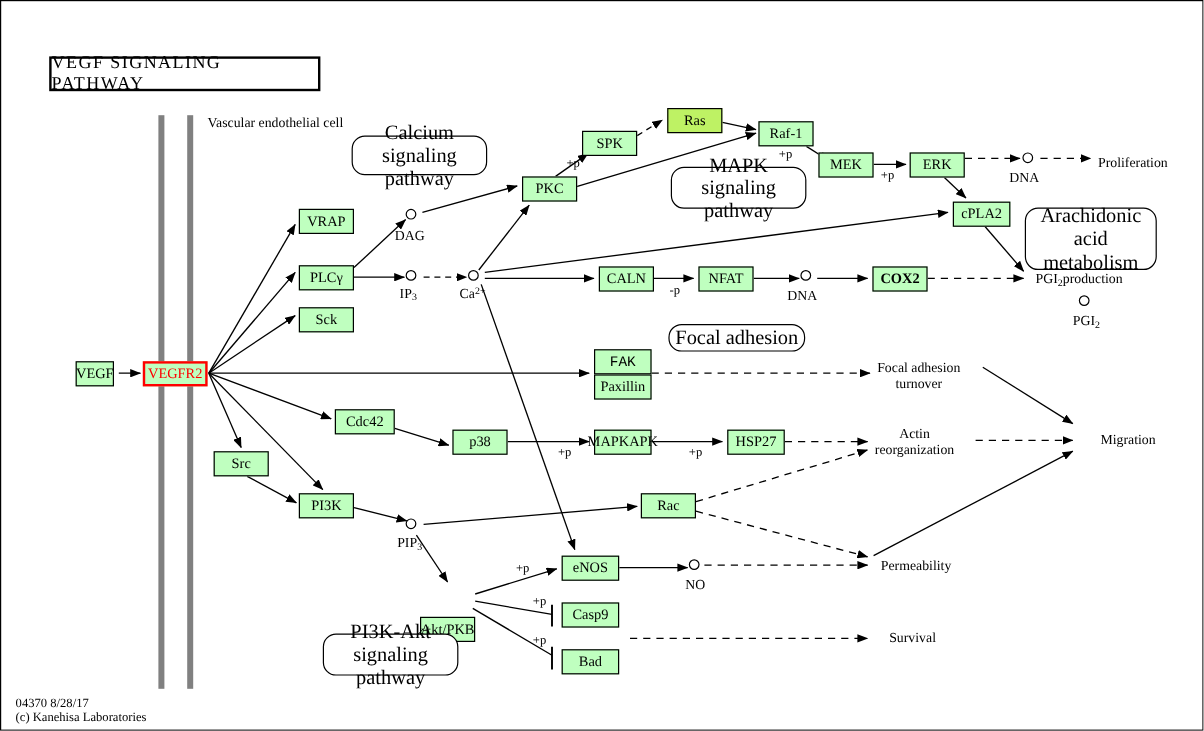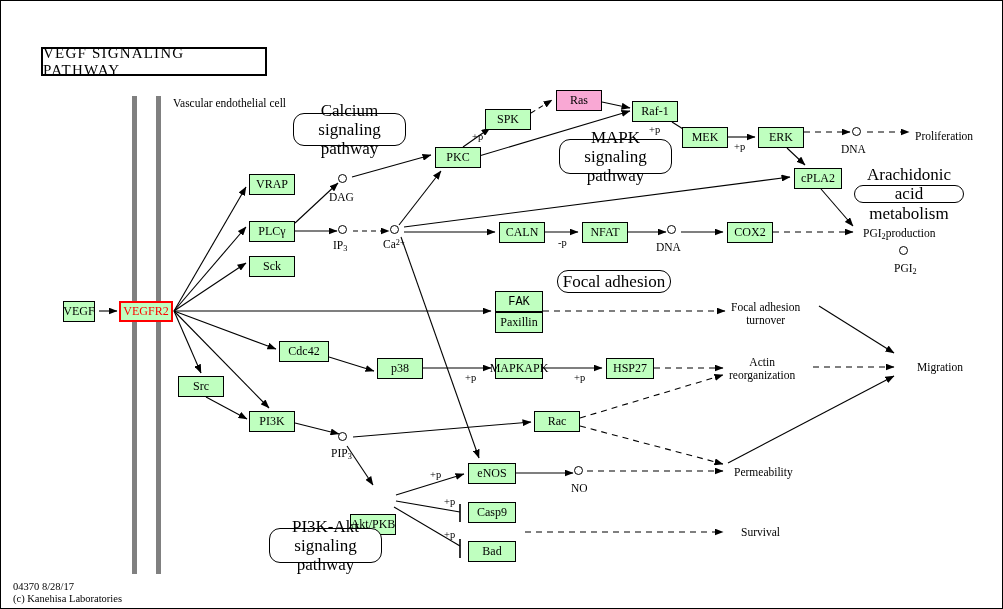--- a/index.html
+++ b/index.html
@@ -261,42 +261,42 @@
       </div>
       <div class="gene" style="left: 248px; top: 410px; width: 46px; background: rgb(191, 255, 191);">
         <span>PI3K</span>
       </div>
       <div class="gene" style="left: 434px; top: 146px; width: 46px; background: rgb(191, 255, 191);">
         <span>PKC</span>
       </div>
       <div class="gene" style="left: 484px; top: 108px; width: 46px; background: rgb(191, 255, 191);">
         <span>SPK</span>
       </div>
-      <div class="gene" style="left: 555px; top: 89px; width: 46px; background: #f9a8d4;">
+      <div class="gene" style="left: 555px; top: 89px; width: 46px; background: #bef264;">
         <span>Ras</span>
       </div>
       <div class="gene" style="left: 631px; top: 100px; width: 46px; background: rgb(191, 255, 191);">
         <span>Raf-1</span>
       </div>
       <div class="gene" style="left: 681px; top: 126px; width: 46px; background: rgb(191, 255, 191);">
         <span>MEK</span>
       </div>
       <div class="gene" style="left: 757px; top: 126px; width: 46px; background: rgb(191, 255, 191);">
         <span>ERK</span>
       </div>
       <div class="gene" style="left: 793px; top: 167px; width: 48px; background: rgb(191, 255, 191);">
         <span>cPLA2</span>
       </div>
       <div class="gene" style="left: 498px; top: 221px; width: 46px; background: rgb(191, 255, 191);">
         <span>CALN</span>
       </div>
       <div class="gene" style="left: 581px; top: 221px; width: 46px; background: rgb(191, 255, 191);">
         <span>NFAT</span>
       </div>
-      <div class="gene" style="left: 726px; top: 221px; width: 46px; background: rgb(191, 255, 191);">
+      <div class="gene" style="left: 726px; top: 221px; width: 46px; background: rgb(191, 255, 191); font-weight: bold;">
         <span>COX2</span>
       </div>
       <div class="gene" style="left: 494px; top: 290px; width: 48px; background: rgb(191, 255, 191); font-family: Liberation Mono, monospace;">
         <span>FAK</span>
       </div>
       <div class="gene" style="left: 494px; top: 311px; width: 48px; background: rgb(191, 255, 191);">
         <span>Paxillin</span>
       </div>
       <div class="gene" style="left: 376px; top: 357px; width: 46px; background: rgb(191, 255, 191);">
         <span>p38</span>
@@ -323,21 +323,21 @@
         <span>Bad</span>
       </div>
     </div>
   <div id="mapboxes-layer">
       <div class="map-box" style="left: 292px; top: 112px; width: 113px; height: 33px;">
         <div>Calcium signaling<br>pathway</div>
       </div>
       <div class="map-box" style="left: 558px; top: 138px; width: 113px; height: 35px;">
         <div>MAPK signaling<br>pathway</div>
       </div>
-      <div class="map-box" style="left: 853px; top: 172px; width: 110px; height: 18px; margin-top: 12px;">
+      <div class="map-box" style="left: 853px; top: 172px; width: 110px; height: 52px;">
         <div>Arachidonic acid<br>metabolism</div>
       </div>
       <div class="map-box" style="left: 556px; top: 269px; width: 114px; height: 23px;">
         <div>Focal adhesion</div>
       </div>
       <div class="map-box" style="left: 268px; top: 527px; width: 113px; height: 35px; text-align: center;">
         <div>PI3K-Akt<br>signaling pathway</div>
       </div>
     </div>
   <div id="compounds-layer">

